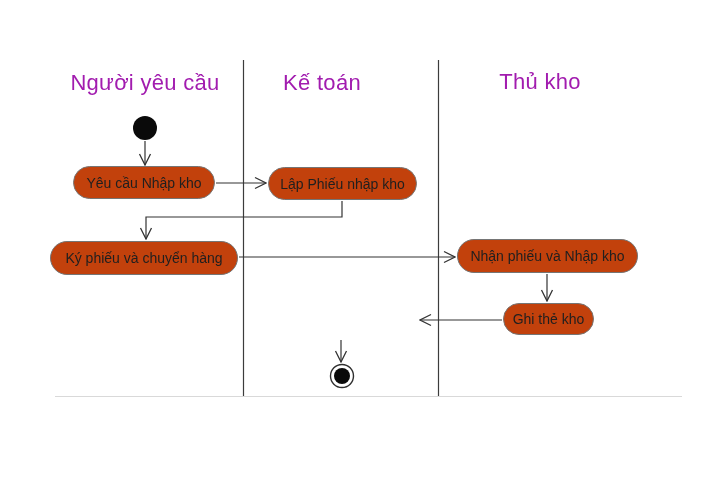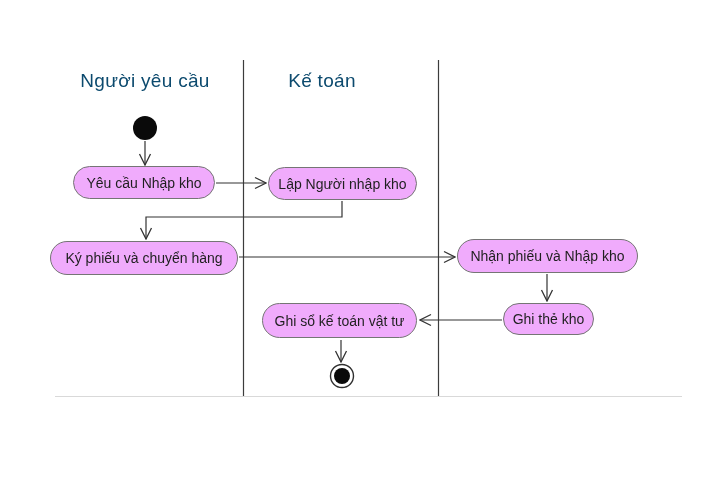--- a/index.html
+++ b/index.html
@@ -18,34 +18,34 @@
   svg.wires {
     position: absolute;
     left: 0;
     top: 0;
     width: 704px;
     height: 479px;
   }
   .lane-header {
     position: absolute;
     transform: translateX(-50%);
-    font-size: 19px;
-    color: #0c4a6e;
+    font-size: 22px;
+    color: #a21caf;
     white-space: nowrap;
     letter-spacing: 0.3px;
   }
   .lh1 { left: 145px; top: 70px; }
   .lh2 { left: 322px; top: 70px; }
   .lh3 { left: 540px; top: 69px; }
   .pill {
     position: absolute;
     display: flex;
     align-items: center;
     justify-content: center;
-    background: #f0abfc;
+    background: #c2410c;
     border: 1.4px solid #757575;
     border-radius: 18px;
     font-size: 14px;
     color: #1f1f1f;
     white-space: nowrap;
     box-sizing: border-box;
   }
   .pill-1 { left: 73px;  top: 166px; width: 142px; height: 33px; }
   .pill-2 { left: 268px; top: 167px; width: 149px; height: 33px; }
   .pill-3 { left: 50px;  top: 241px; width: 188px; height: 34px; }
@@ -78,21 +78,21 @@
     <line x1="341" y1="340" x2="341" y2="362" stroke="#333333" stroke-width="1.2" marker-end="url(#arrowhead)"></line>
 
     <circle cx="145" cy="128" r="12" fill="#0a0a0a"></circle>
 
     <circle cx="342" cy="376" r="11.5" fill="#ffffff" stroke="#2f2f2f" stroke-width="1.4"></circle>
     <circle cx="342" cy="376" r="8" fill="#0a0a0a"></circle>
   </svg>
 
   <div class="lane-header lh1">Người yêu cầu</div>
   <div class="lane-header lh2">Kế toán</div>
+  <div class="lane-header lh3">Thủ kho</div>
 
   <div class="pill pill-1">Yêu cầu Nhập kho</div>
-  <div class="pill pill-2">Lập Người nhập kho</div>
+  <div class="pill pill-2">Lập Phiếu nhập kho</div>
   <div class="pill pill-3">Ký phiếu và chuyển hàng</div>
   <div class="pill pill-4">Nhận phiếu và Nhập kho</div>
-  <div class="pill pill-5">Ghi sổ kế toán vật tư</div>
   <div class="pill pill-6">Ghi thẻ kho</div>
 
 </div>
 
 </body></html>

